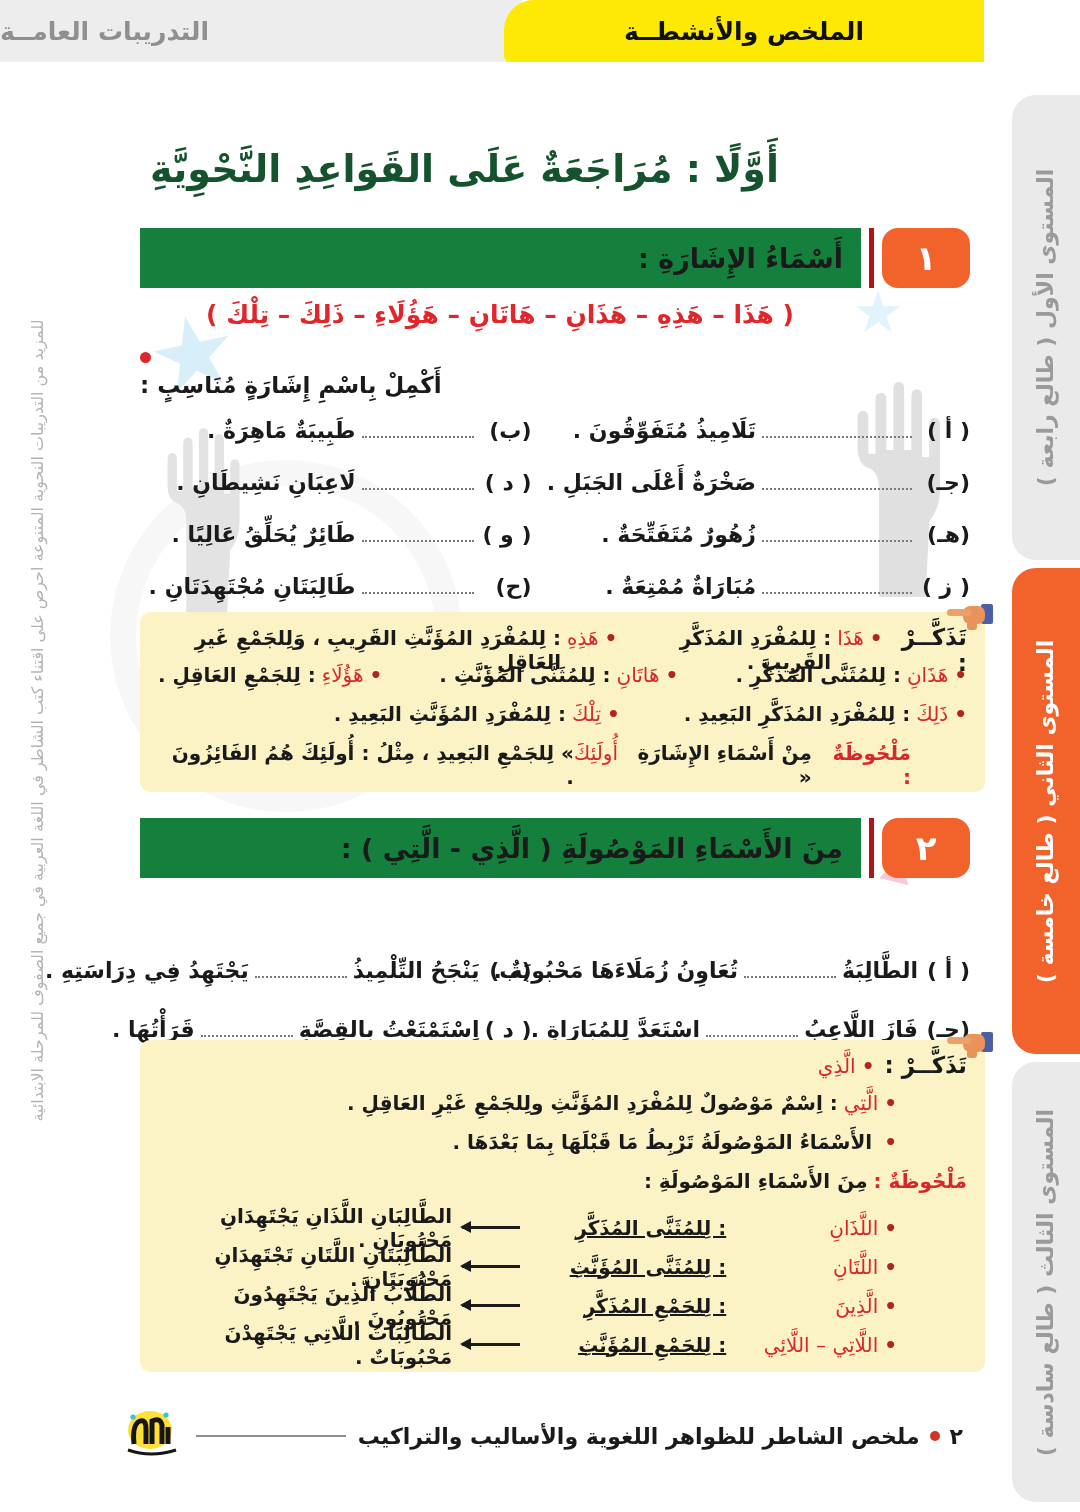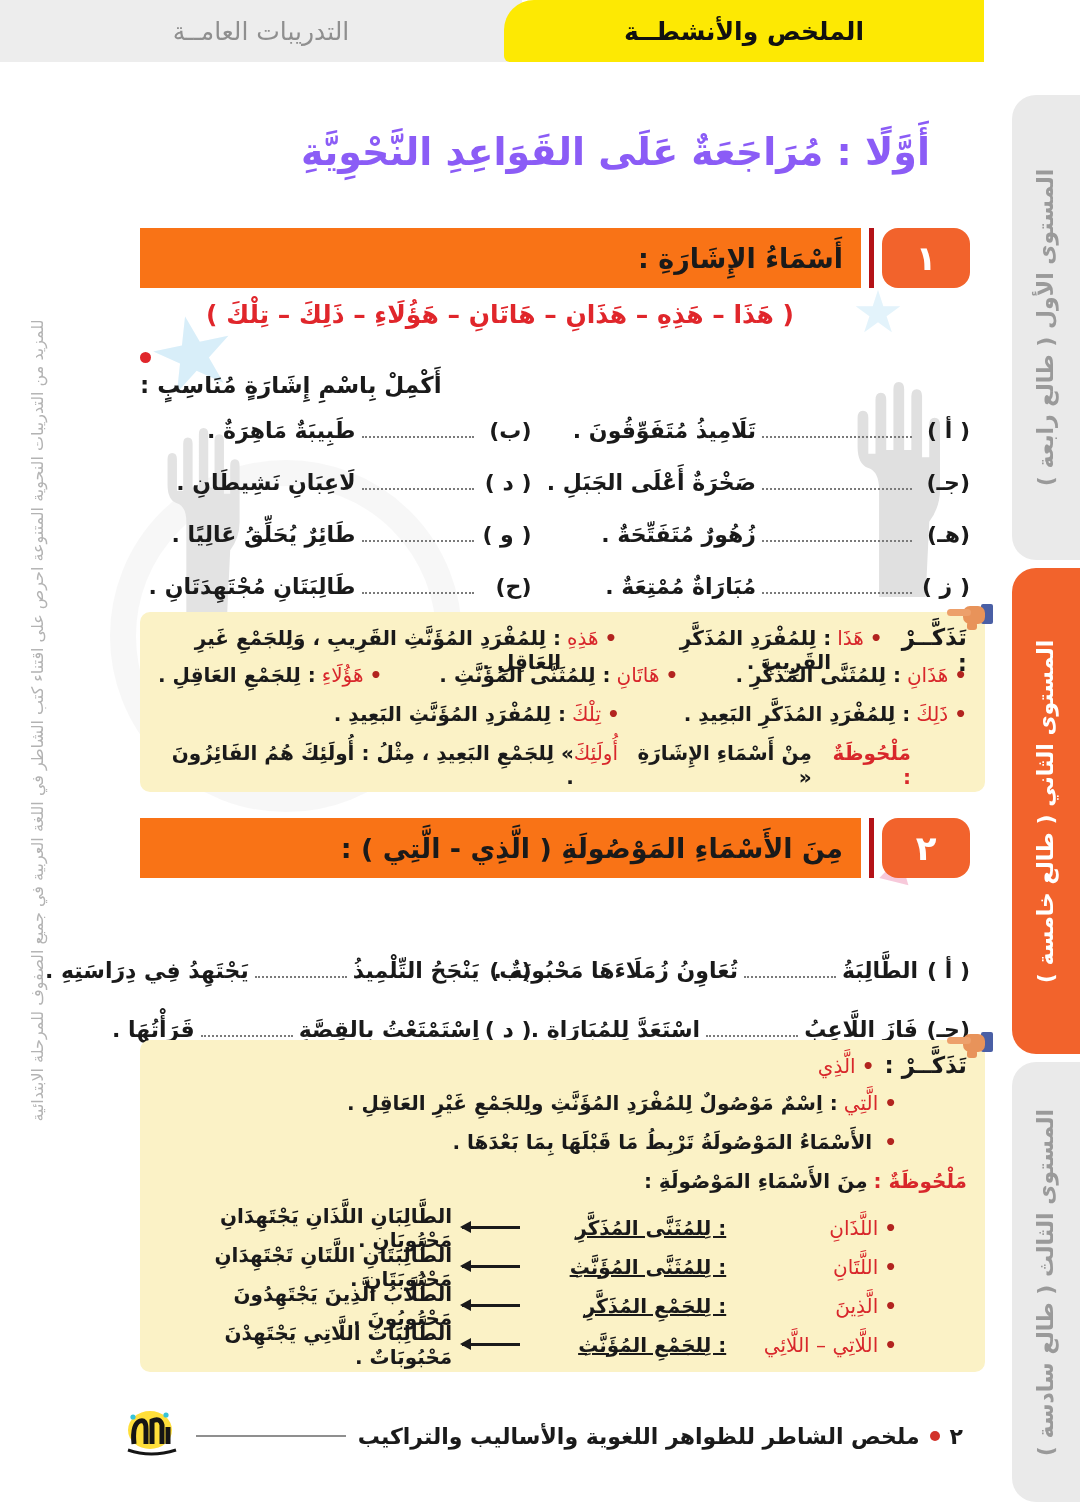--- a/index.html
+++ b/index.html
@@ -1,21 +1,21 @@
 <!DOCTYPE html>
 <html lang="ar"><head>
 <meta charset="utf-8">
 <style>
   html,body{margin:0;padding:0;background:#fff;}
   body{font-family:"DejaVu Sans",sans-serif;}
   #page{position:relative;width:1080px;height:1512px;background:#ffffff;overflow:hidden;}
 
   
   .tab-gray{position:absolute;left:0;top:0;width:522px;height:62px;background:#ededed;
-    display:flex;align-items:center;justify-content:center;color:#8f8f8f;font-weight:normal;font-size:25px;}
+    display:flex;align-items:center;justify-content:flex-start;color:#8f8f8f;font-weight:bold;font-size:25px;}
   .tab-yellow{position:absolute;left:504px;top:0;width:480px;height:62px;background:#fde903;
     border-radius:30px 0 0 6px;display:flex;align-items:center;justify-content:center;
     color:#111;font-weight:bold;font-size:25px;}
 
   
   .rtab{position:absolute;right:0;width:68px;border-radius:24px 0 0 24px;}
   .rtab .vwrap{position:absolute;inset:0;display:flex;align-items:center;justify-content:center;}
   .vtext{transform:rotate(-90deg);white-space:nowrap;font-weight:bold;font-size:22px;}
   .rtab1{top:95px;height:465px;background:#eaeaea;color:#9a9a9a;}
   .rtab2{top:568px;height:486px;background:#f2632c;color:#fff;}
@@ -28,27 +28,27 @@
 
   
   .deco{position:absolute;z-index:0;pointer-events:none;}
   .star{color:#d8eef9;}
   .ring{width:300px;height:300px;border:26px solid #f1f1f1;border-radius:50%;opacity:.55;}
   .pink-tri{width:0;height:0;border-left:15px solid transparent;border-right:15px solid transparent;
     border-bottom:26px solid #f6c3d6;transform:rotate(14deg);opacity:.9;}
 
   
   .content{position:absolute;z-index:2;direction:rtl;color:#1a1a1a;}
-  .page-title{left:150px;top:130px;width:780px;text-align:right;font-size:38px;font-weight:bold;color:#8b5cf6;}
+  .page-title{left:150px;top:147px;width:780px;text-align:left;font-size:38px;font-weight:bold;color:#14532d;}
 
   .sec-head{left:140px;top:228px;width:830px;height:60px;display:flex;flex-direction:row;align-items:center;}
   .sec-head .badge{flex:none;width:88px;height:60px;background:#f2632c;border-radius:16px;color:#fff;
     font-size:34px;font-weight:bold;display:flex;align-items:center;justify-content:center;}
   .sec-head .vbar{flex:none;width:5px;height:60px;background:#b41217;margin:0 8px;}
-  .sec-head .strip{flex:1;height:60px;background:#f97316;display:flex;align-items:center;
+  .sec-head .strip{flex:1;height:60px;background:#15803d;display:flex;align-items:center;
     padding:0 18px;font-size:27px;font-weight:bold;}
 
   .word-bank{left:150px;top:300px;width:700px;text-align:center;font-size:25px;font-weight:bold;color:#e0262b;}
 
   .instruction{left:140px;top:352px;width:830px;font-size:23px;font-weight:bold;display:flex;align-items:flex-end;gap:9px;flex-direction:column;}
   .red-dot{flex:none;width:11px;height:11px;border-radius:50%;background:#e0262b;}
 
   .ex-grid{left:140px;top:398px;width:830px;display:grid;grid-template-columns:1.12fr 1fr;
     row-gap:15px;font-size:22px;font-weight:bold;}
   .ex-item{display:flex;align-items:baseline;height:37px;}

